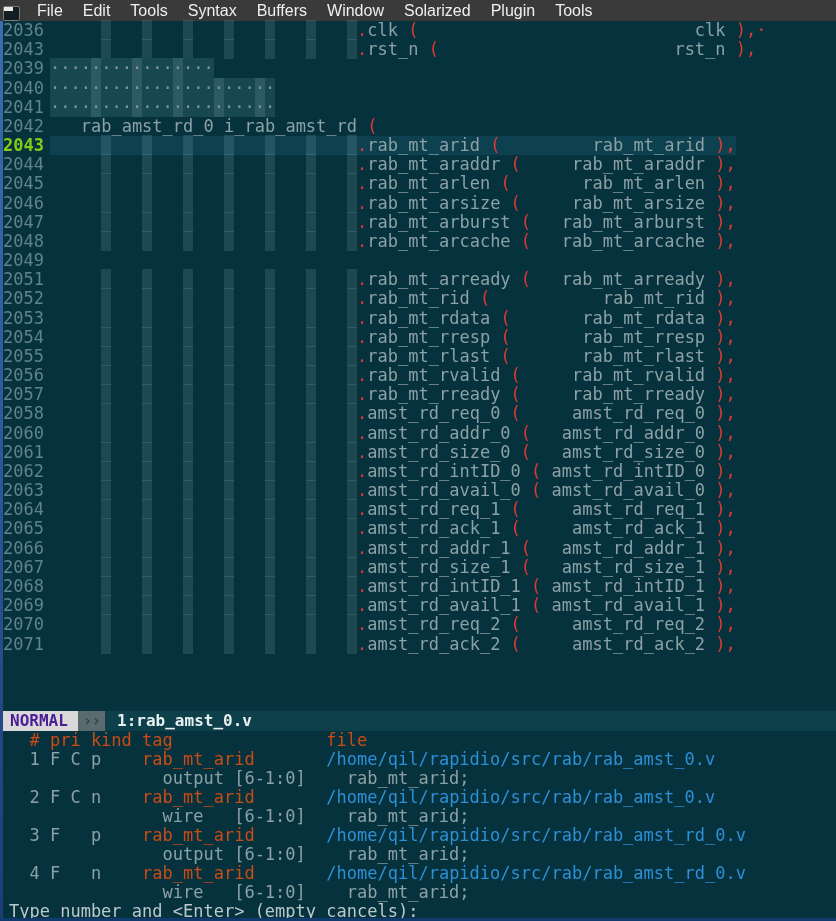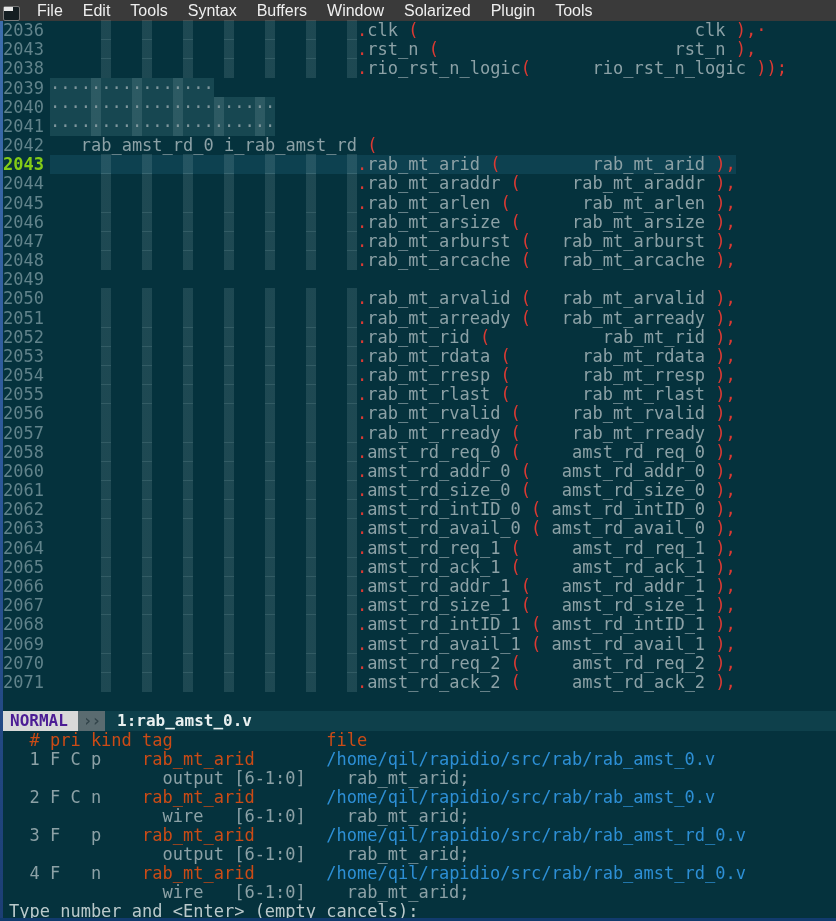--- a/index.html
+++ b/index.html
@@ -82,33 +82,31 @@
       <span class="menu-item">Plugin</span>
       <span class="menu-item">Tools</span>
     </span>
 </div>
 
 <div class="leftstrip"></div>
 
 <div class="code" id="code">
     <div class="row"><span class="num">2036</span><span class="content"><span>     </span><span class="ig">                         </span><span class="r">.</span><span class="id">clk </span><span class="r">(</span><span>                           </span><span class="id">clk </span><span class="r">),</span><span class="rdot">·</span></span></div>
     <div class="row"><span class="num">2043</span><span class="content"><span>     </span><span class="ig">                         </span><span class="r">.</span><span class="id">rst_n </span><span class="r">(</span><span>                       </span><span class="id">rst_n </span><span class="r">),</span></span></div>
-    <div class="row"><span class="num">2038</span><span class="content"><span>     </span><span class="ig">                         </span><span class="r">.</span><span class="id">rio_rst_n_logic</span><span class="r">(</span><span>      </span><span class="id">rio_rst_n_logic </span><span class="r">));</span></span></div>
     <div class="row"><span class="num">2039</span><span class="content"><span class="dots">····</span><span class="dots st">············</span></span></div>
     <div class="row"><span class="num">2040</span><span class="content"><span class="dots">····</span><span class="dots st">··················</span></span></div>
     <div class="row"><span class="num">2041</span><span class="content"><span class="dots">····</span><span class="dots st">··················</span></span></div>
     <div class="row"><span class="num">2042</span><span class="content"><span class="id">   rab_amst_rd_0 i_rab_amst_rd </span><span class="r">(</span></span></div>
     <div class="row cur"><span class="num">2043</span><span class="content"><span>     </span><span class="ig">                         </span><span class="r">.</span><span class="id">rab_mt_arid </span><span class="r">(</span><span>         </span><span class="id">rab_mt_arid </span><span class="r">),</span></span></div>
     <div class="row"><span class="num">2044</span><span class="content"><span>     </span><span class="ig">                         </span><span class="r">.</span><span class="id">rab_mt_araddr </span><span class="r">(</span><span>     </span><span class="id">rab_mt_araddr </span><span class="r">),</span></span></div>
     <div class="row"><span class="num">2045</span><span class="content"><span>     </span><span class="ig">                         </span><span class="r">.</span><span class="id">rab_mt_arlen </span><span class="r">(</span><span>       </span><span class="id">rab_mt_arlen </span><span class="r">),</span></span></div>
     <div class="row"><span class="num">2046</span><span class="content"><span>     </span><span class="ig">                         </span><span class="r">.</span><span class="id">rab_mt_arsize </span><span class="r">(</span><span>     </span><span class="id">rab_mt_arsize </span><span class="r">),</span></span></div>
     <div class="row"><span class="num">2047</span><span class="content"><span>     </span><span class="ig">                         </span><span class="r">.</span><span class="id">rab_mt_arburst </span><span class="r">(</span><span>   </span><span class="id">rab_mt_arburst </span><span class="r">),</span></span></div>
     <div class="row"><span class="num">2048</span><span class="content"><span>     </span><span class="ig">                         </span><span class="r">.</span><span class="id">rab_mt_arcache </span><span class="r">(</span><span>   </span><span class="id">rab_mt_arcache </span><span class="r">),</span></span></div>
     <div class="row"><span class="num">2049</span><span class="content"></span></div>
-    <div class="row"><span class="num">2050</span><span class="content"><span>     </span><span class="ig">                         </span><span class="r">.</span><span class="id">rab_mt_arvalid </span><span class="r">(</span><span>   </span><span class="id">rab_mt_arvalid </span><span class="r">),</span></span></div>
     <div class="row"><span class="num">2051</span><span class="content"><span>     </span><span class="ig">                         </span><span class="r">.</span><span class="id">rab_mt_arready </span><span class="r">(</span><span>   </span><span class="id">rab_mt_arready </span><span class="r">),</span></span></div>
     <div class="row"><span class="num">2052</span><span class="content"><span>     </span><span class="ig">                         </span><span class="r">.</span><span class="id">rab_mt_rid </span><span class="r">(</span><span>           </span><span class="id">rab_mt_rid </span><span class="r">),</span></span></div>
     <div class="row"><span class="num">2053</span><span class="content"><span>     </span><span class="ig">                         </span><span class="r">.</span><span class="id">rab_mt_rdata </span><span class="r">(</span><span>       </span><span class="id">rab_mt_rdata </span><span class="r">),</span></span></div>
     <div class="row"><span class="num">2054</span><span class="content"><span>     </span><span class="ig">                         </span><span class="r">.</span><span class="id">rab_mt_rresp </span><span class="r">(</span><span>       </span><span class="id">rab_mt_rresp </span><span class="r">),</span></span></div>
     <div class="row"><span class="num">2055</span><span class="content"><span>     </span><span class="ig">                         </span><span class="r">.</span><span class="id">rab_mt_rlast </span><span class="r">(</span><span>       </span><span class="id">rab_mt_rlast </span><span class="r">),</span></span></div>
     <div class="row"><span class="num">2056</span><span class="content"><span>     </span><span class="ig">                         </span><span class="r">.</span><span class="id">rab_mt_rvalid </span><span class="r">(</span><span>     </span><span class="id">rab_mt_rvalid </span><span class="r">),</span></span></div>
     <div class="row"><span class="num">2057</span><span class="content"><span>     </span><span class="ig">                         </span><span class="r">.</span><span class="id">rab_mt_rready </span><span class="r">(</span><span>     </span><span class="id">rab_mt_rready </span><span class="r">),</span></span></div>
     <div class="row"><span class="num">2058</span><span class="content"><span>     </span><span class="ig">                         </span><span class="r">.</span><span class="id">amst_rd_req_0 </span><span class="r">(</span><span>     </span><span class="id">amst_rd_req_0 </span><span class="r">),</span></span></div>
     <div class="row"><span class="num">2060</span><span class="content"><span>     </span><span class="ig">                         </span><span class="r">.</span><span class="id">amst_rd_addr_0 </span><span class="r">(</span><span>   </span><span class="id">amst_rd_addr_0 </span><span class="r">),</span></span></div>
     <div class="row"><span class="num">2061</span><span class="content"><span>     </span><span class="ig">                         </span><span class="r">.</span><span class="id">amst_rd_size_0 </span><span class="r">(</span><span>   </span><span class="id">amst_rd_size_0 </span><span class="r">),</span></span></div>

